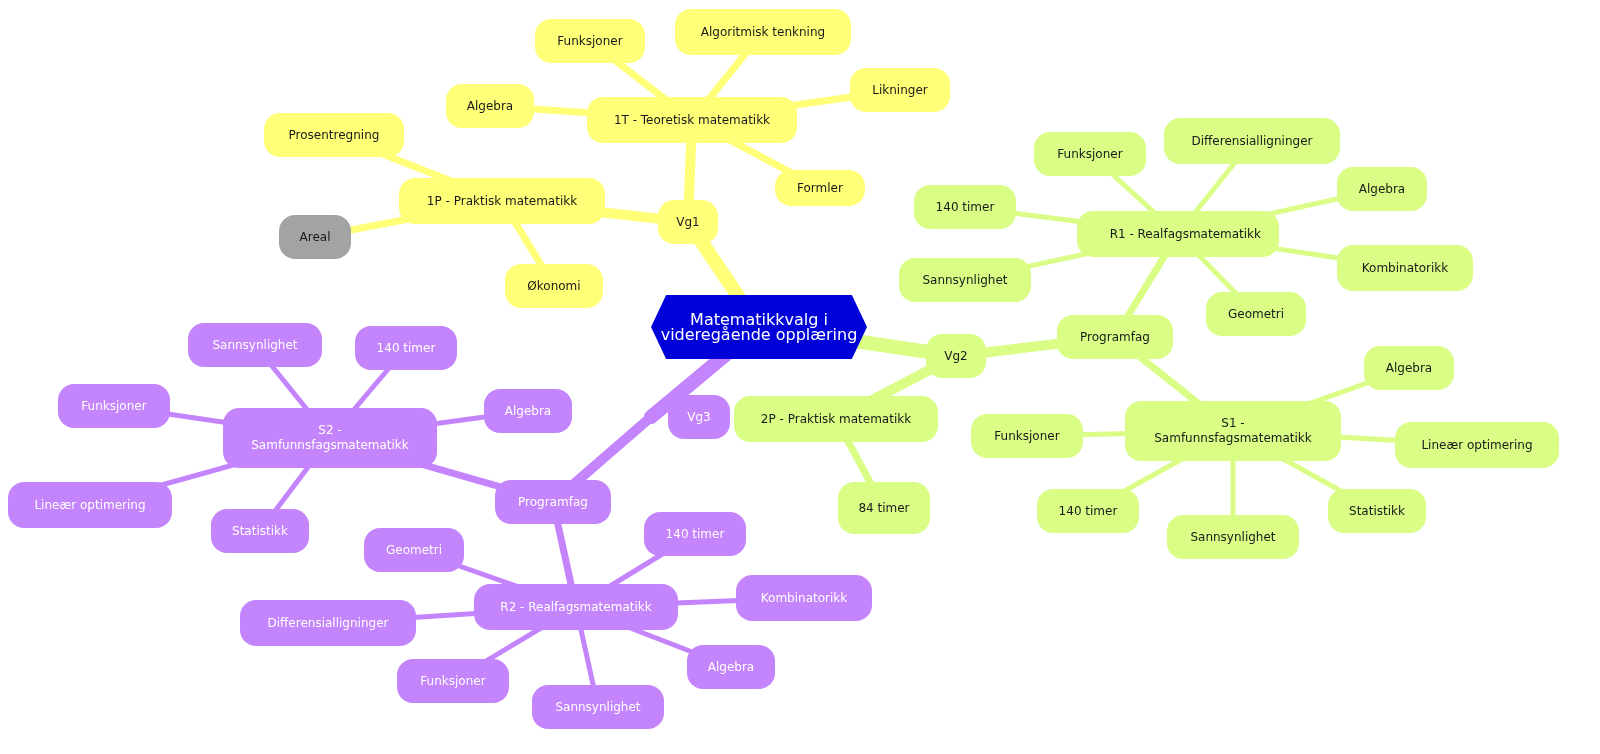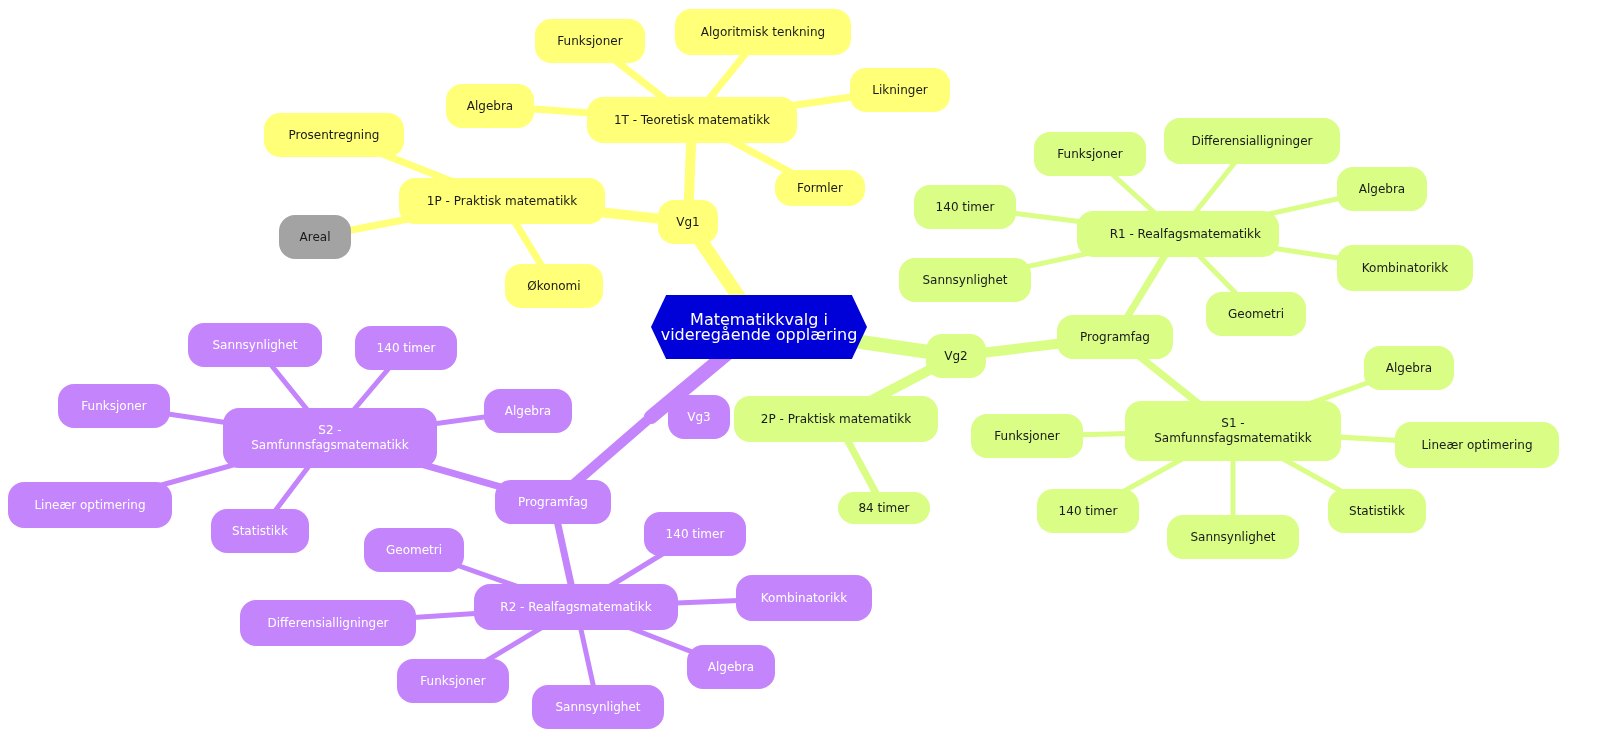--- a/index.html
+++ b/index.html
@@ -102,21 +102,21 @@
     <div class="node vg2" style="left: 1256px; top: 314px; width: 100px; height: 44px; background: rgb(217, 253, 133);"><span>Geometri</span></div>
     <div class="node vg2" style="left: 1233px; top: 431px; width: 216px; height: 60px; background: rgb(217, 253, 133);"><span>S1 -
 Samfunnsfagsmatematikk</span></div>
     <div class="node vg2" style="left: 1409px; top: 368px; width: 90px; height: 44px; background: rgb(217, 253, 133);"><span>Algebra</span></div>
     <div class="node vg2" style="left: 1027px; top: 436px; width: 112px; height: 44px; background: rgb(217, 253, 133);"><span>Funksjoner</span></div>
     <div class="node vg2" style="left: 1477px; top: 445px; width: 164px; height: 46px; background: rgb(217, 253, 133);"><span>Lineær optimering</span></div>
     <div class="node vg2" style="left: 1088px; top: 511px; width: 102px; height: 44px; background: rgb(217, 253, 133);"><span>140 timer</span></div>
     <div class="node vg2" style="left: 1377px; top: 511px; width: 98px; height: 44px; background: rgb(217, 253, 133);"><span>Statistikk</span></div>
     <div class="node vg2" style="left: 1233px; top: 537px; width: 132px; height: 44px; background: rgb(217, 253, 133);"><span>Sannsynlighet</span></div>
     <div class="node vg2" style="left: 836px; top: 419px; width: 204px; height: 46px; background: rgb(217, 253, 133);"><span>2P - Praktisk matematikk</span></div>
-    <div class="node vg2" style="left: 884px; top: 508px; width: 92px; height: 32px; background: rgb(217, 253, 133);"><span>84 timer</span></div>
+    <div class="node vg2" style="left: 884px; top: 508px; width: 92px; height: 52px; background: rgb(217, 253, 133);"><span>84 timer</span></div>
     <div class="node vg3" style="left: 651px; top: 417px; width: 62px; height: 44px; background: rgb(196, 132, 252); margin-left: 48px;"><span>Vg3</span></div>
     <div class="node vg3" style="left: 553px; top: 502px; width: 116px; height: 44px; background: rgb(196, 132, 252);"><span>Programfag</span></div>
     <div class="node vg3" style="left: 330px; top: 438px; width: 214px; height: 60px; background: rgb(196, 132, 252);"><span>S2 -
 Samfunnsfagsmatematikk</span></div>
     <div class="node vg3" style="left: 255px; top: 345px; width: 134px; height: 44px; background: rgb(196, 132, 252);"><span>Sannsynlighet</span></div>
     <div class="node vg3" style="left: 406px; top: 348px; width: 102px; height: 44px; background: rgb(196, 132, 252);"><span>140 timer</span></div>
     <div class="node vg3" style="left: 114px; top: 406px; width: 112px; height: 44px; background: rgb(196, 132, 252);"><span>Funksjoner</span></div>
     <div class="node vg3" style="left: 528px; top: 411px; width: 88px; height: 44px; background: rgb(196, 132, 252);"><span>Algebra</span></div>
     <div class="node vg3" style="left: 90px; top: 505px; width: 164px; height: 46px; background: rgb(196, 132, 252);"><span>Lineær optimering</span></div>
     <div class="node vg3" style="left: 260px; top: 531px; width: 98px; height: 44px; background: rgb(196, 132, 252);"><span>Statistikk</span></div>

